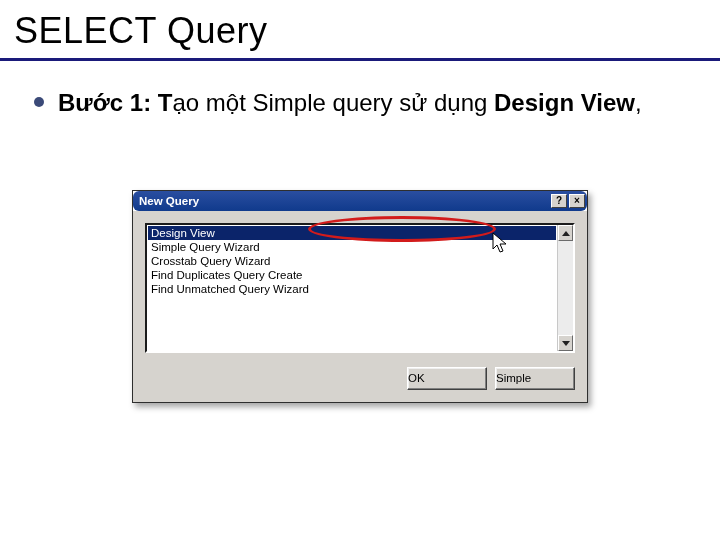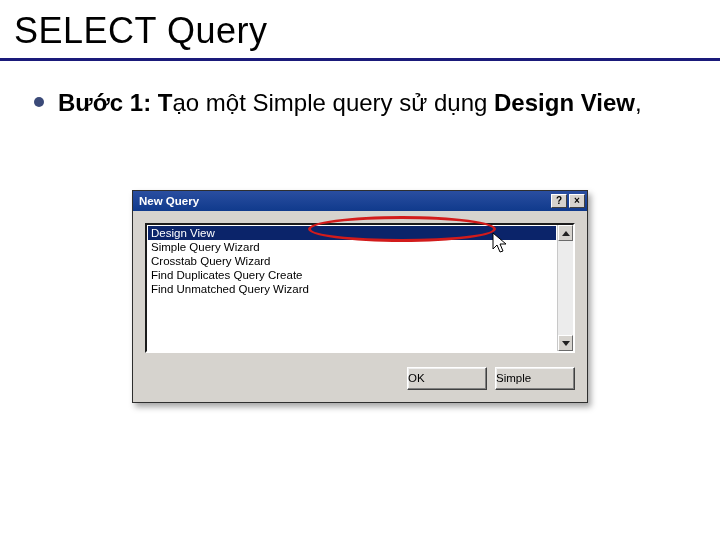--- a/index.html
+++ b/index.html
@@ -67,20 +67,21 @@
     color: #000;
     border: 1px solid #2e2e2e;
     box-shadow: 3px 4px 6px rgba(0,0,0,.35);
   }
   .dlg-titlebar {
     height: 20px;
     background: linear-gradient(180deg, #2a4ea0 0%, #103a8c 100%);
     display: flex;
     align-items: center;
     padding: 0 2px 0 6px;
+    border-radius: 6px;
   }
   .dlg-title {
     color: #fff;
     font-weight: 700;
     font-size: 11.5px;
     flex: 1;
   }
   .dlg-ctrls { display: flex; gap: 2px; }
   .dlg-ctrl {
     width: 16px; height: 14px;

